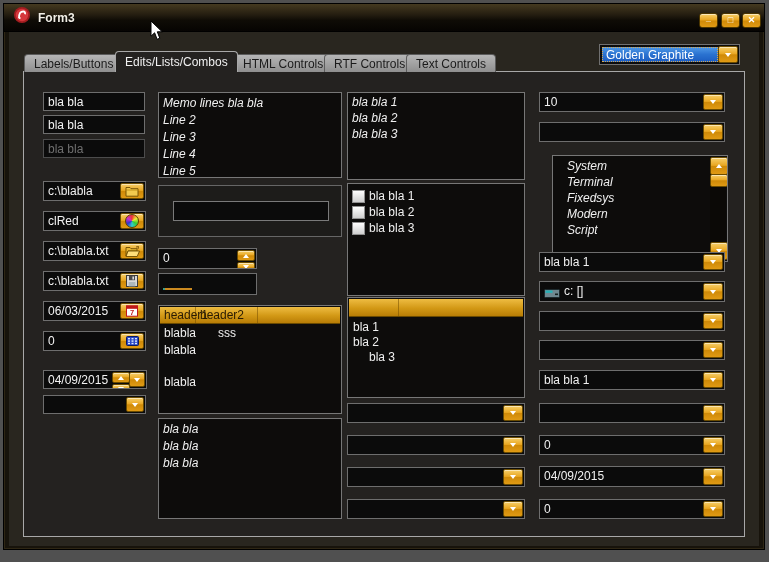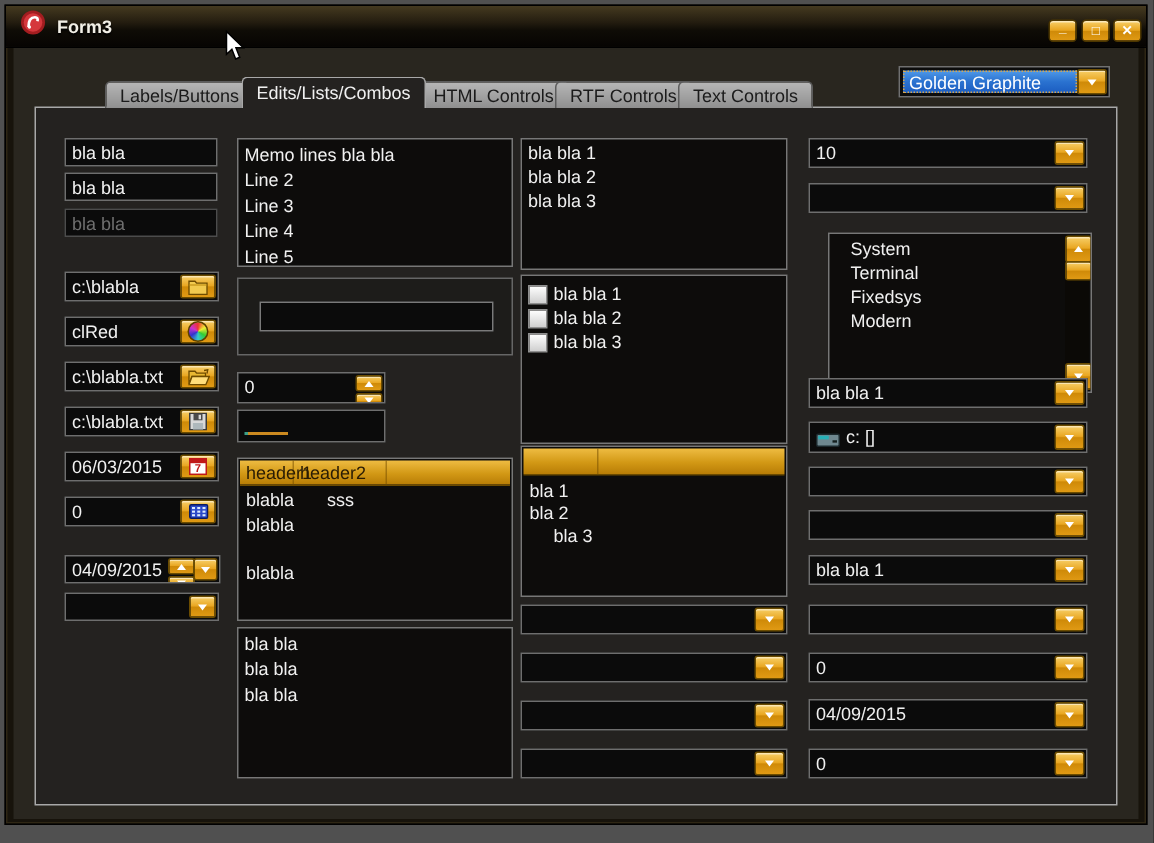--- a/index.html
+++ b/index.html
@@ -24,30 +24,30 @@
     background:linear-gradient(180deg,#f8d06a 0%,#e8a41e 48%,#cf8a08 52%,#e09a14 100%);
     border:1px solid #4c3600;color:#fff;font-size:9px;font-weight:bold;
     display:flex;align-items:center;justify-content:center;
     box-shadow:inset 0 1px 0 rgba(255,255,255,.55);line-height:1;}
   #client{left:9px;top:32px;width:750px;height:514px;background:#29261f;}
 
   
   #tabpage{left:23px;top:71px;width:722px;height:466px;border:1px solid #a8a8a8;background:#242220;}
   .tab{position:absolute;top:54px;height:18px;padding:0 9px;display:flex;align-items:center;
     background:linear-gradient(180deg,#b6b6b6,#8f8f8f);color:#1b1b1b;
-    border:1px solid #5c5c5c;border-bottom:none;border-radius:4px 4px 0 0;z-index:2;margin-left:46px;}
+    border:1px solid #5c5c5c;border-bottom:none;border-radius:4px 4px 0 0;z-index:2;}
   .tab.active{top:51px;height:21px;background:#242220;color:#f0f0f0;
     border:1px solid #a8a8a8;border-bottom:none;z-index:3;}
 
   
   .edit{background:#0b0b0b;border:1px solid #6e6e6e;color:#f2f2f2;
     padding:2px 4px 0 4px;overflow:hidden;white-space:nowrap;}
   .edit.disabled{color:#6f6f6f;border-color:#4c4c4c;}
   .listbox{background:#0d0c0b;border:1px solid #777;overflow:hidden;}
-  .line{padding:0 4px;height:17px;line-height:17px;white-space:nowrap;overflow:hidden;}
+  .line{padding:0 4px;height:17px;line-height:17px;white-space:nowrap;overflow:hidden;font-style:italic;}
   .combo{background:#0b0b0b;border:1px solid #6e6e6e;}
   .combo .val{position:absolute;left:4px;top:2px;right:22px;bottom:0;overflow:hidden;white-space:nowrap;}
   .gold{background:linear-gradient(180deg,#f7cf68 0%,#e9a722 46%,#cf8a08 52%,#e09a14 100%);
     border:1px solid #6b4c00;border-radius:2px;
     box-shadow:inset 0 1px 0 rgba(255,255,255,.5);}
   .dbtn{position:absolute;right:1px;top:1px;bottom:1px;width:18px;
     display:flex;align-items:center;justify-content:center;}
   .tri-down{width:0;height:0;border:3px solid transparent;border-top:4px solid #fff;margin-top:3px;}
   .tri-up{width:0;height:0;border:3px solid transparent;border-bottom:4px solid #fff;margin-bottom:3px;}
   .ebtn{position:absolute;right:1px;top:1px;bottom:1px;width:22px;
@@ -353,20 +353,21 @@
   <span class="dbtn gold">
       <span class="tri-down"></span>
     </span>
 </div>
 
 <div class="abs listbox" style="left:552px;top:155px;width:176px;height:107px">
   <div class="line" style="margin-top:2px;padding-left:14px;height:16px;line-height:16px">System</div>
   <div class="line" style="padding-left:14px;height:16px;line-height:16px">Terminal</div>
   <div class="line" style="padding-left:14px;height:16px;line-height:16px">Fixedsys</div>
   <div class="line" style="padding-left:14px;height:16px;line-height:16px">Modern</div>
+  <div class="line" style="padding-left:14px;height:16px;line-height:16px">Script</div>
   <div class="sb">
     <span class="sbbtn gold" style="top:0">
         <span class="tri-up"></span>
       </span>
     <span class="sbthumb gold"></span>
     <span class="sbbtn gold" style="bottom:0">
         <span class="tri-down" style="margin-top:2px"></span>
       </span>
   </div>
 </div>

